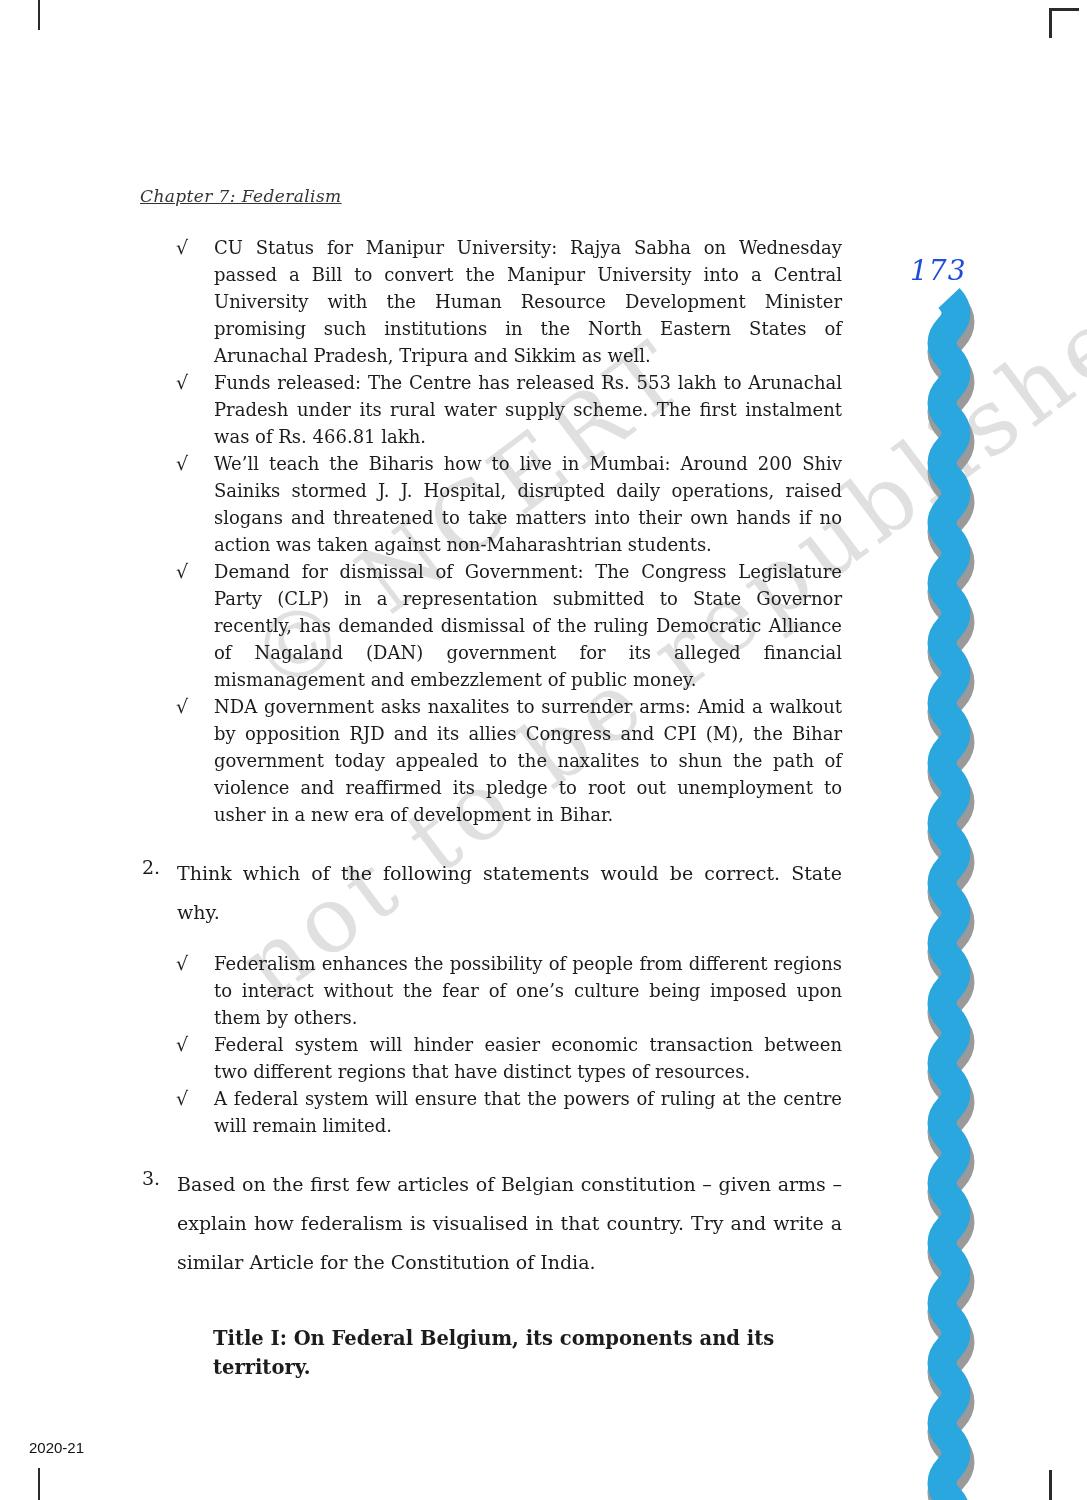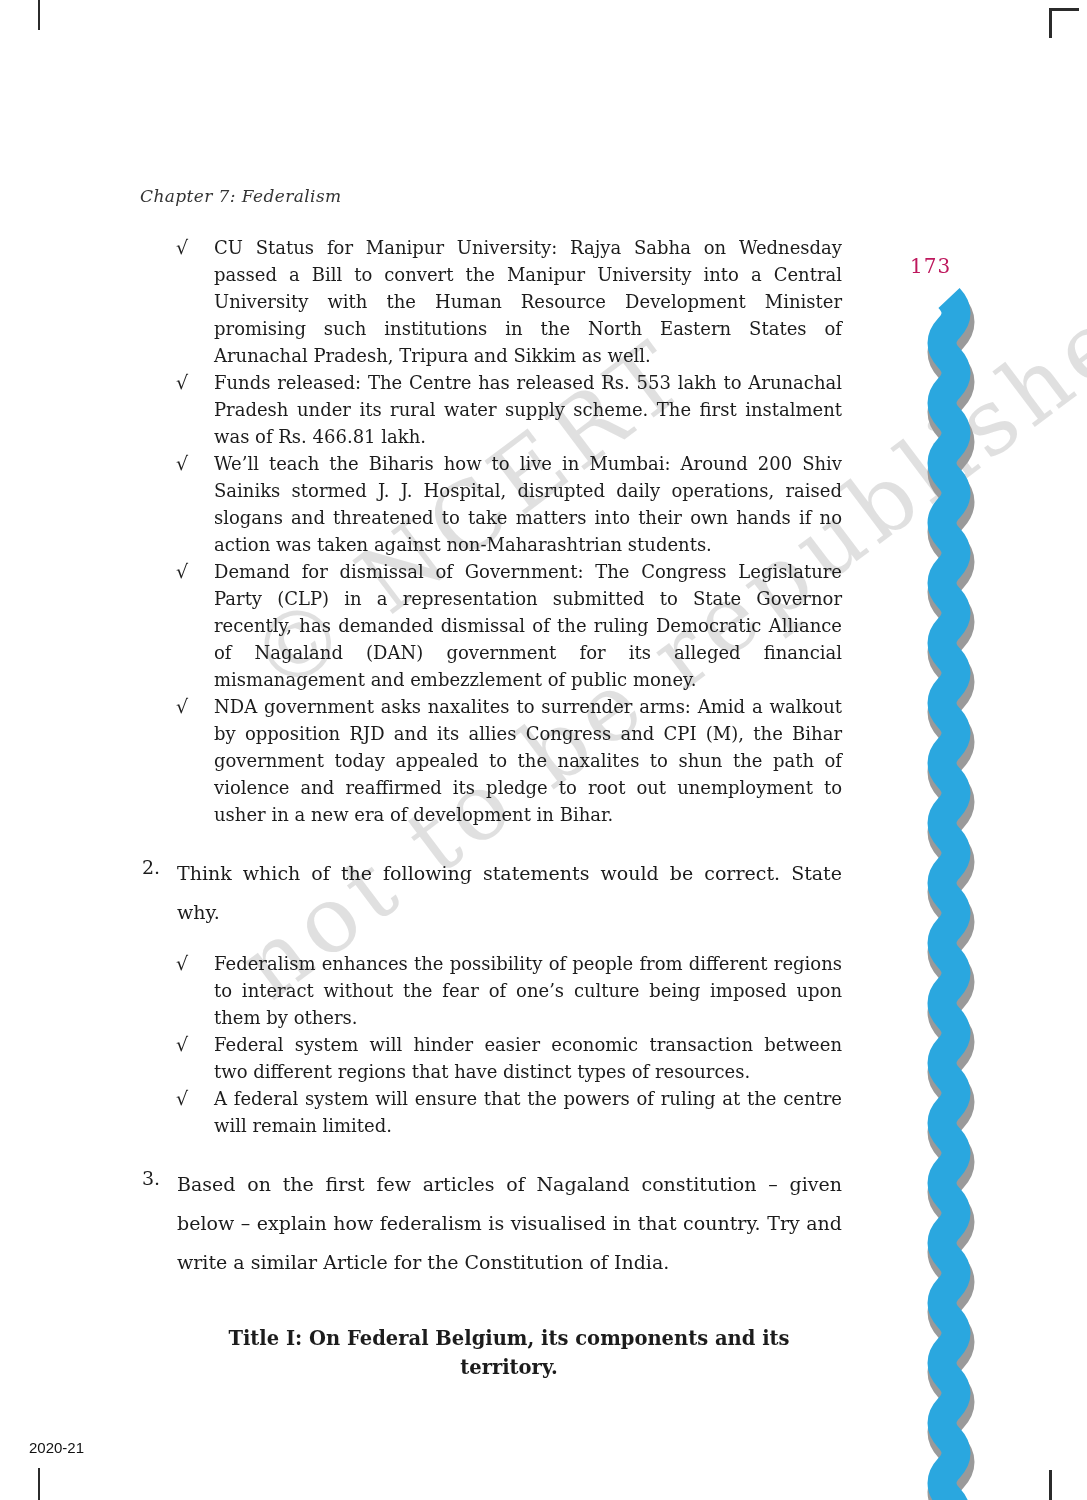--- a/index.html
+++ b/index.html
@@ -32,44 +32,44 @@
     font-size:92px; letter-spacing:7px; white-space:nowrap;
   }
   .watermark .wm-line1 { margin-bottom:130px; }
 
   
   .ribbon { position:absolute; left:913px; top:288px; z-index:2; }
 
   
   .page-number {
     position:absolute; left:910px; top:254px;
-    font-size:20px; letter-spacing:1px; color:#be185d; z-index:3;
+    font-size:28px; letter-spacing:1px; color:#1d4ed8; z-index:3;font-style:italic;
   }
 
   
   .content { position:absolute; left:140px; top:186px; width:702px; z-index:2; }
 
   .chapter-header {
     font-style:italic; font-size:17px; letter-spacing:0.4px;
-    color:#333; margin-bottom:28px;
+    color:#333; margin-bottom:28px;text-decoration:underline;
   }
 
   .li { display:flex; margin-left:36px; }
   .marker { flex:0 0 38px; font-size:19px; line-height:27px; }
   .li-text { flex:1; text-align:justify; font-size:18px; line-height:27px; }
 
   .q { display:flex; margin-top:26px; }
   .q-num { flex:0 0 35px; font-size:19px; line-height:27px; padding-left:2px; }
   .q-text { flex:1; text-align:justify; font-size:19px; line-height:39px; }
 
   .statements { margin-top:18px; }
 
   .belgium-title {
     margin-left:73px; margin-top:42px; width:592px;
-    font-weight:bold; font-size:19.5px; line-height:29px;text-align:center;
+    font-weight:bold; font-size:19.5px; line-height:29px;
   }
 
   .footer {
     position:absolute; left:0; top:1439px; width:1087px;
     text-align:left; font-family:"Liberation Sans","DejaVu Sans",sans-serif;
     font-size:15px; color:#111; z-index:3;margin-left:29px;
   }
 </style>
 </head>
 <body>
@@ -138,21 +138,21 @@
         <div class="li-text">Federal system will hinder easier economic transaction between two different regions that have distinct types of resources.</div>
       </div>
       <div class="li">
         <span class="marker">√</span>
         <div class="li-text">A federal system will ensure that the powers of ruling at the centre will remain limited.</div>
       </div>
     </div>
 
     <div class="q">
       <div class="q-num">3.</div>
-      <div class="q-text">Based on the first few articles of Nagaland constitution – given below – explain how federalism is visualised in that country.  Try and write a similar Article for the Constitution of India.</div>
+      <div class="q-text">Based on the first few articles of Belgian constitution – given arms – explain how federalism is visualised in that country.  Try and write a similar Article for the Constitution of India.</div>
     </div>
 
     <div class="belgium-title">Title I: On Federal Belgium, its components and its territory.</div>
 
   </div>
 
   <div class="footer">2020-21</div>
 
 </div>
 

